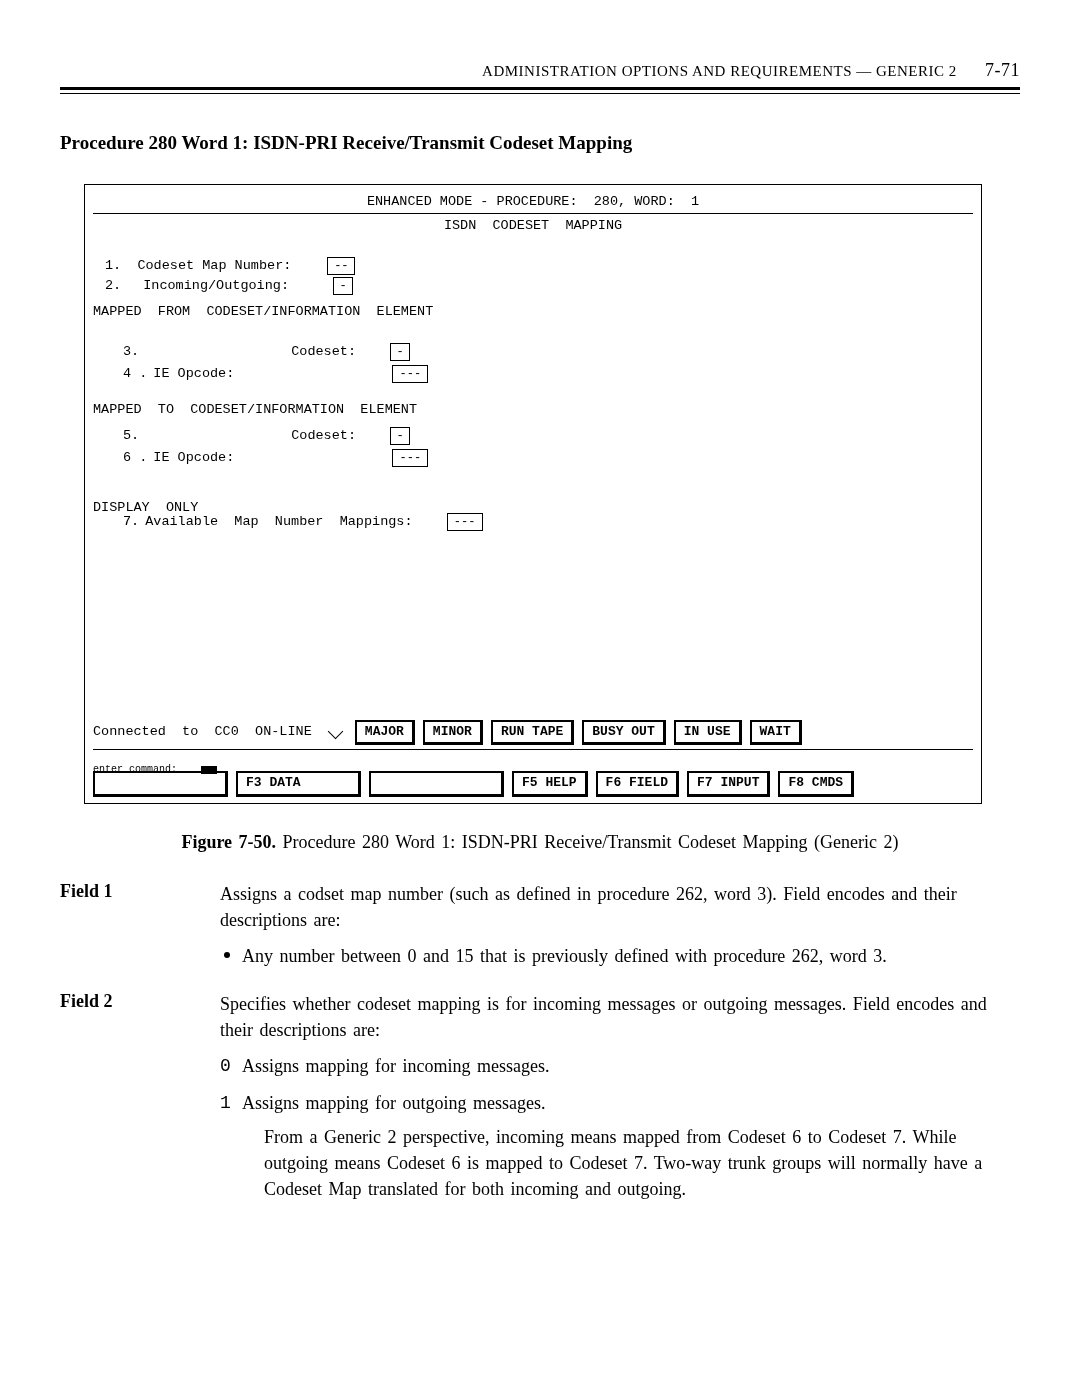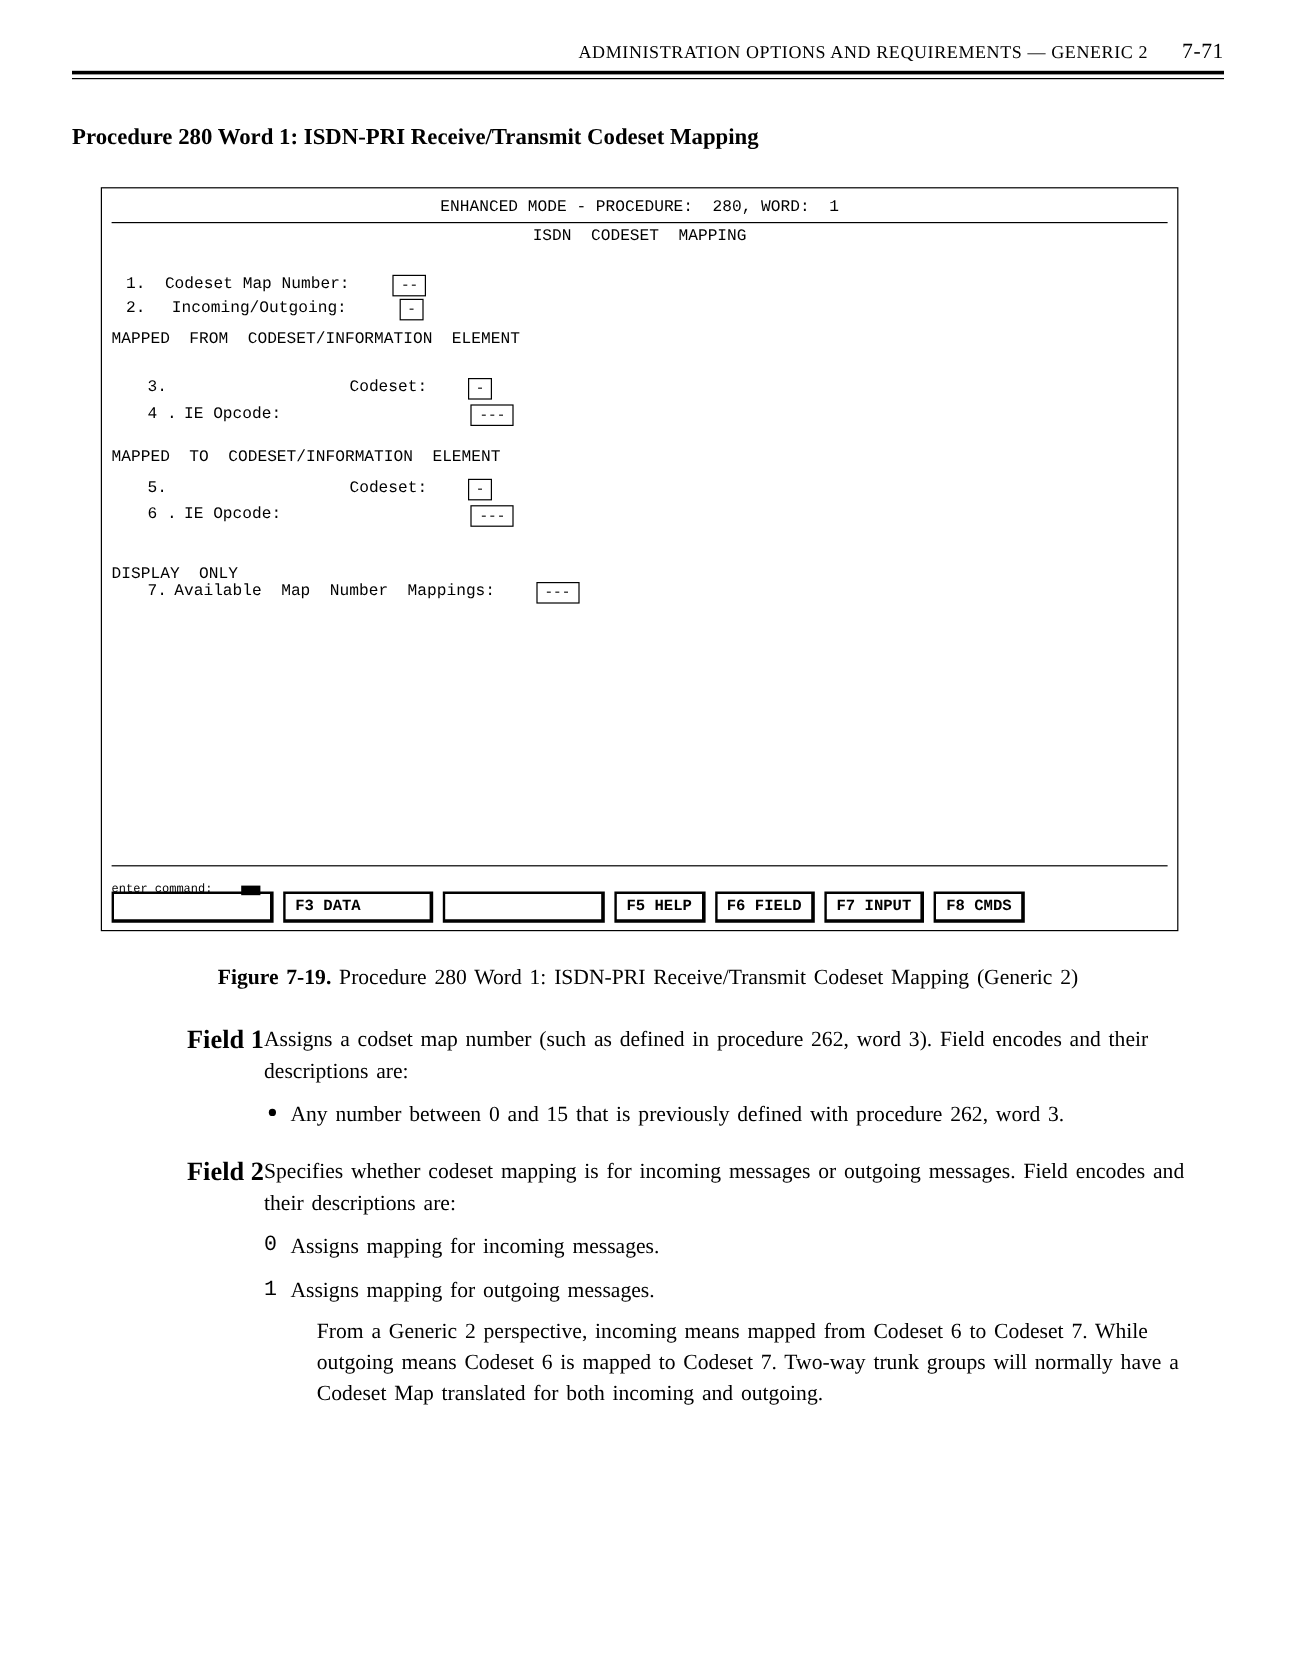--- a/index.html
+++ b/index.html
@@ -4,21 +4,21 @@
 <style>
   body {
     margin: 0;
     background: #fff;
     font-family: Georgia, 'Times New Roman', serif;
     color: #000;
   }
   .page {
     width: 1080px;
     margin: 0 auto;
-    padding: 32px 60px 40px;
+    padding: 60px 60px 40px;
     box-sizing: border-box;
     position: relative;
   }
   .running-header {
     text-align: right;
     font-size: 15px;
     letter-spacing: 0.5px;
     margin-bottom: 6px;
   }
   .running-header .page-num {
@@ -85,21 +85,21 @@
   .hrule { position:absolute; left:4px; right:4px; border-top:1px solid #000; }
   .cmd-row { position:absolute; left:4px; bottom:24px; font-family:'Courier New', monospace; font-size:10px; display:flex; align-items:center; gap:8px;}
   .cmd-row .cursor { width:16px; height:8px; background:#000; display:inline-block; }
   .fkeys-row { position:absolute; left:4px; bottom:2px; display:flex; align-items:center; gap:8px;}
   .fkey-input { border:2px solid #000; border-right-width:3px; border-bottom-width:3px; width:130px; height:21px; }
 
   .caption { text-align:center; font-size:18px; margin: 0 0 28px 0; word-spacing:2px;}
   .caption b { font-weight:bold; }
 
   .field-block { display:flex; margin-bottom:12px; }
-  .field-block .field-label { width:160px; font-weight:bold; font-size:22px; flex:0 0 auto;text-align:right;}
+  .field-block .field-label { width:160px; font-weight:bold; font-size:18px; flex:0 0 auto;}
   .field-block .field-body { flex:1; font-size:18px; line-height:1.45; word-spacing:2px;}
   .field-block .field-body ul { list-style:none; padding:0; margin:10px 0 0 0;}
   .field-block .field-body ul li { position:relative; padding-left:22px; margin-bottom:10px;}
   .field-block .field-body ul li.bullet::before { content:""; position:absolute; left:4px; top:9px; width:6px; height:6px; background:#000; border-radius:50%;}
   .field-block .field-body ul.nums li { padding-left:22px;}
   .field-block .field-body ul.nums li .num { position:absolute; left:0; top:0; font-family:'Courier New', monospace;}
   .mono { font-family:'Courier New', monospace; }
   .note-block { margin-left:22px; margin-top:8px; }
 </style>
 </head>
@@ -166,20 +166,30 @@
       </div>
 
       <div class="tline" style="left:4px; top:312px;">DISPLAY  ONLY</div>
       <div class="tline" style="left:34px; top:324px;">
         <span>7.</span>
         <span>Available  Map  Number  Mappings:</span>
         <span style="display:inline-block; width:22px;"></span>
         <span class="tbox" style="width:34px;">---</span>
       </div>
 
+      <div class="status-row">
+        <span class="status-label">Connected  to  CC0  ON-LINE </span>
+        <span class="arrow"></span>
+        <span class="status-btn">MAJOR</span>
+        <span class="status-btn">MINOR</span>
+        <span class="status-btn">RUN TAPE</span>
+        <span class="status-btn">BUSY OUT</span>
+        <span class="status-btn">IN USE</span>
+        <span class="status-btn">WAIT</span>
+      </div>
       <div class="hrule" style="bottom:49px;"></div>
 
       <div class="cmd-row">
         <span>enter  command:</span>
         <span style="display:inline-block; width:8px;"></span>
         <span class="cursor"></span>
       </div>
 
       <div class="fkeys-row">
         <span class="fkey-input"></span>
@@ -187,21 +197,21 @@
         <span class="fkey-input"></span>
         <span class="status-btn">F5 HELP</span>
         <span class="status-btn">F6 FIELD</span>
         <span class="status-btn">F7 INPUT</span>
         <span class="status-btn">F8 CMDS</span>
       </div>
     </div>
   </div>
 
   <p class="caption">
-    <b>Figure 7-19.</b>
+    <b>Figure 7-50.</b>
     <span> Procedure 280 Word 1: ISDN-PRI Receive/Transmit Codeset Mapping (Generic 2)</span>
   </p>
 
   <div class="field-block">
     <div class="field-label">Field 1</div>
     <div class="field-body">
       <span>Assigns a codset map number (such as defined in procedure 262, word 3). Field encodes and their descriptions are:</span>
       <ul>
         <li class="bullet">
           <span>Any number between 0 and 15 that is previously defined with procedure 262, word 3.</span>

